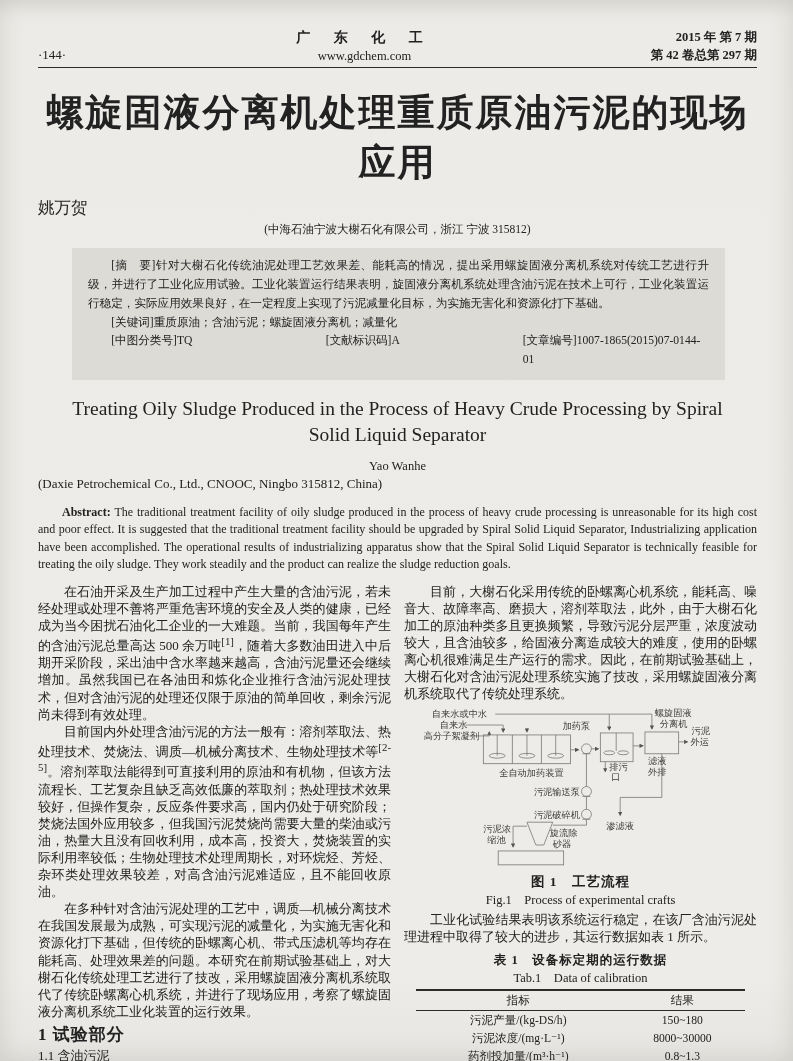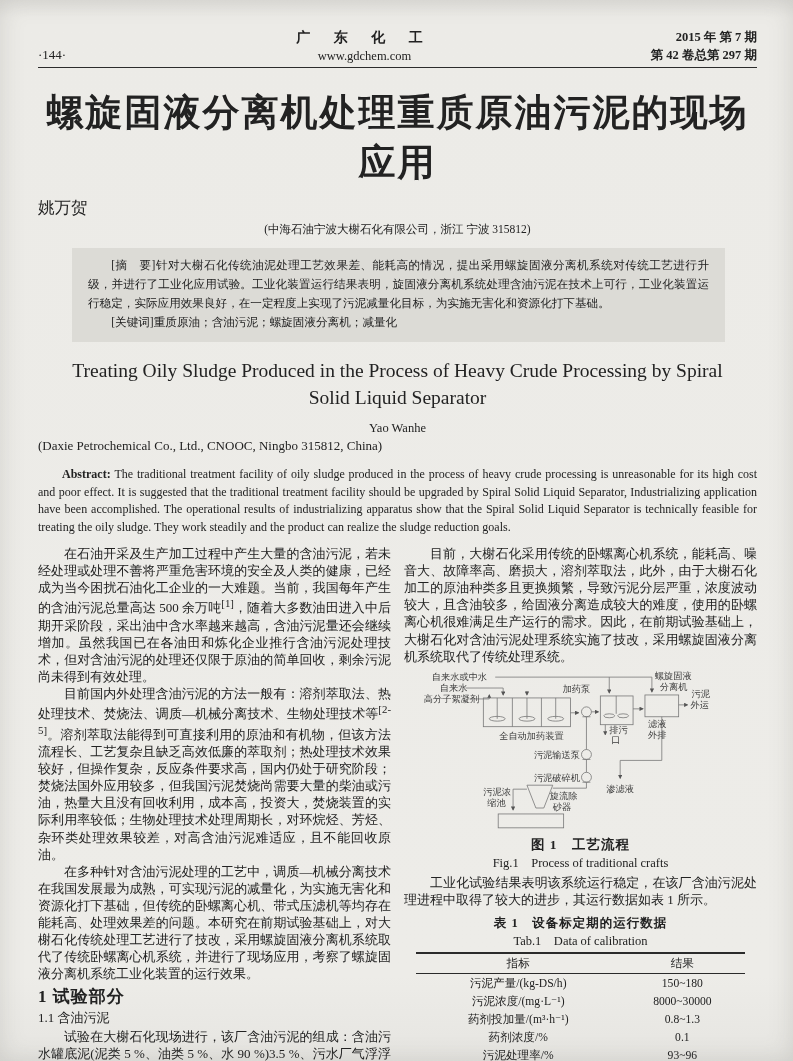--- a/index.html
+++ b/index.html
@@ -79,20 +79,25 @@
     </div>
     <div class="hdr-rule"></div>
 
     <h1 class="title-cn">螺旋固液分离机处理重质原油污泥的现场应用</h1>
     <div class="author-cn">姚万贺</div>
     <div class="affil-cn">(中海石油宁波大榭石化有限公司，浙江 宁波 315812)</div>
 
     <div class="abs-box">
       <p class="abs-text">[摘　要]针对大榭石化传统油泥处理工艺效果差、能耗高的情况，提出采用螺旋固液分离机系统对传统工艺进行升级，并进行了工业化应用试验。工业化装置运行结果表明，旋固液分离机系统处理含油污泥在技术上可行，工业化装置运行稳定，实际应用效果良好，在一定程度上实现了污泥减量化目标，为实施无害化和资源化打下基础。</p>
       <p class="abs-kw">[关键词]重质原油；含油污泥；螺旋固液分离机；减量化</p>
+      <p class="abs-meta">
+        <span class="m1">[中图分类号]TQ</span>
+        <span class="m2">[文献标识码]A</span>
+        <span class="m3">[文章编号]1007-1865(2015)07-0144-01</span>
+      </p>
     </div>
 
     <h2 class="title-en">Treating Oily Sludge Produced in the Process of Heavy Crude Processing by Spiral Solid Liquid Separator</h2>
     <div class="author-en">Yao Wanhe</div>
     <div class="affil-en">(Daxie Petrochemical Co., Ltd., CNOOC, Ningbo 315812, China)</div>
     <p class="abs-en"><b>Abstract: </b><span>The traditional treatment facility of oily sludge produced in the process of heavy crude processing is unreasonable for its high cost and poor effect. It is suggested that the traditional treatment facility should be upgraded by Spiral Solid Liquid Separator, Industrializing application have been accomplished. The operational results of industrializing apparatus show that the Spiral Solid Liquid Separator is technically feasible for treating the oily sludge. They work steadily and the product can realize the sludge reduction goals.</span></p>
 
     <div class="columns">
 
       <div class="col">
@@ -183,21 +188,21 @@
               <text x="131" y="113">污泥破碎机</text>
               <text x="204" y="124">渗滤液</text>
               <text x="80" y="127">污泥浓</text>
               <text x="84" y="138">缩池</text>
               <text x="147" y="131">旋流除</text>
               <text x="150" y="142">砂器</text>
             </g>
           </svg>
           <figcaption>
             <div class="fig-cap-cn">图 1　工艺流程</div>
-            <div class="fig-cap-en">Fig.1　Process of traditional crafts</div>
+            <div class="fig-cap-en">Fig.1　Process of experimental crafts</div>
           </figcaption>
         </figure>
 
         <p class="body-p">工业化试验结果表明该系统运行稳定，在该厂含油污泥处理进程中取得了较大的进步，其运行数据如表 1 所示。</p>
 
         <div class="tbl-title-cn">表 1　设备标定期的运行数据</div>
         <div class="tbl-title-en">Tab.1　Data of calibration</div>
         <table class="t1">
           <thead>
             <tr>

